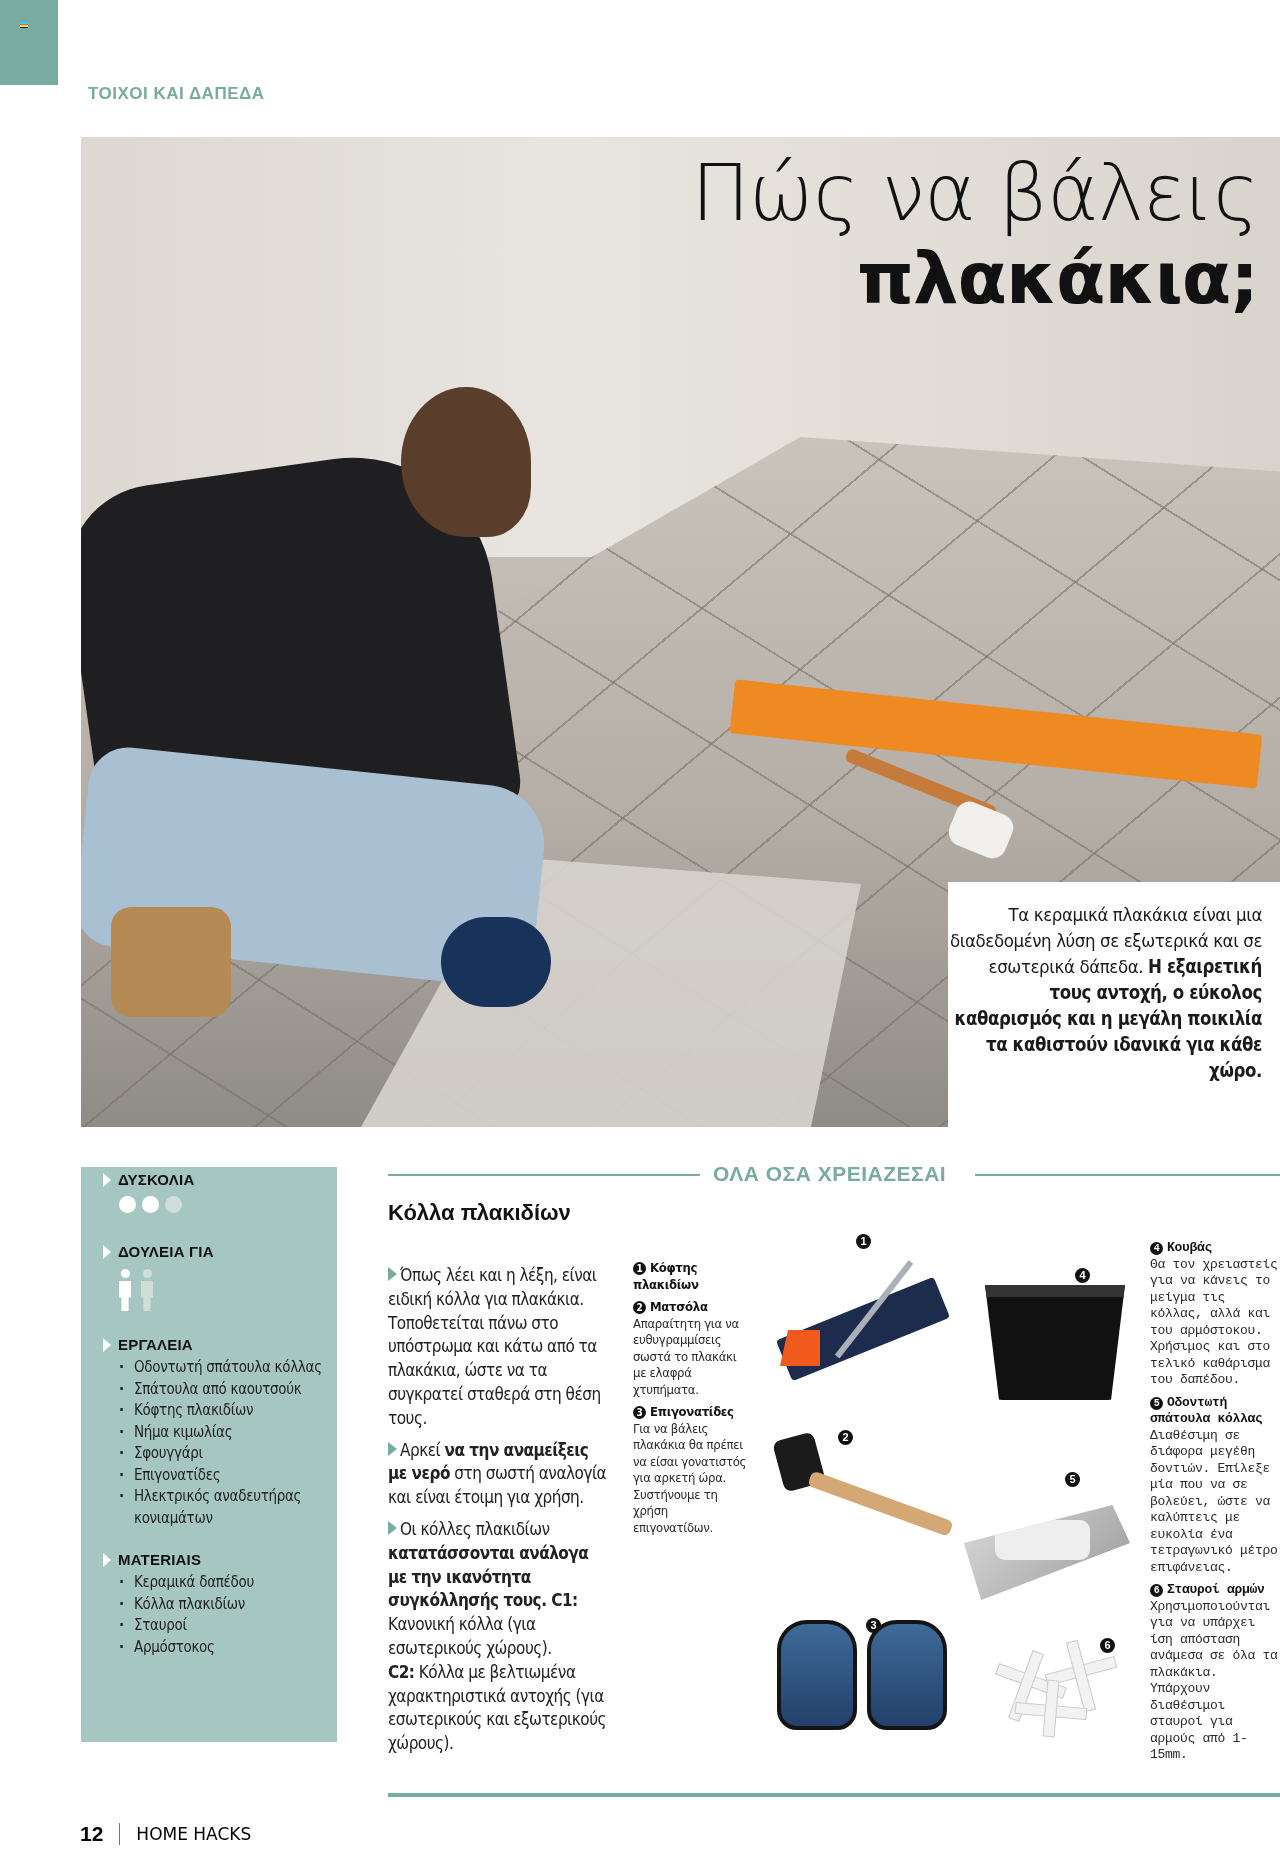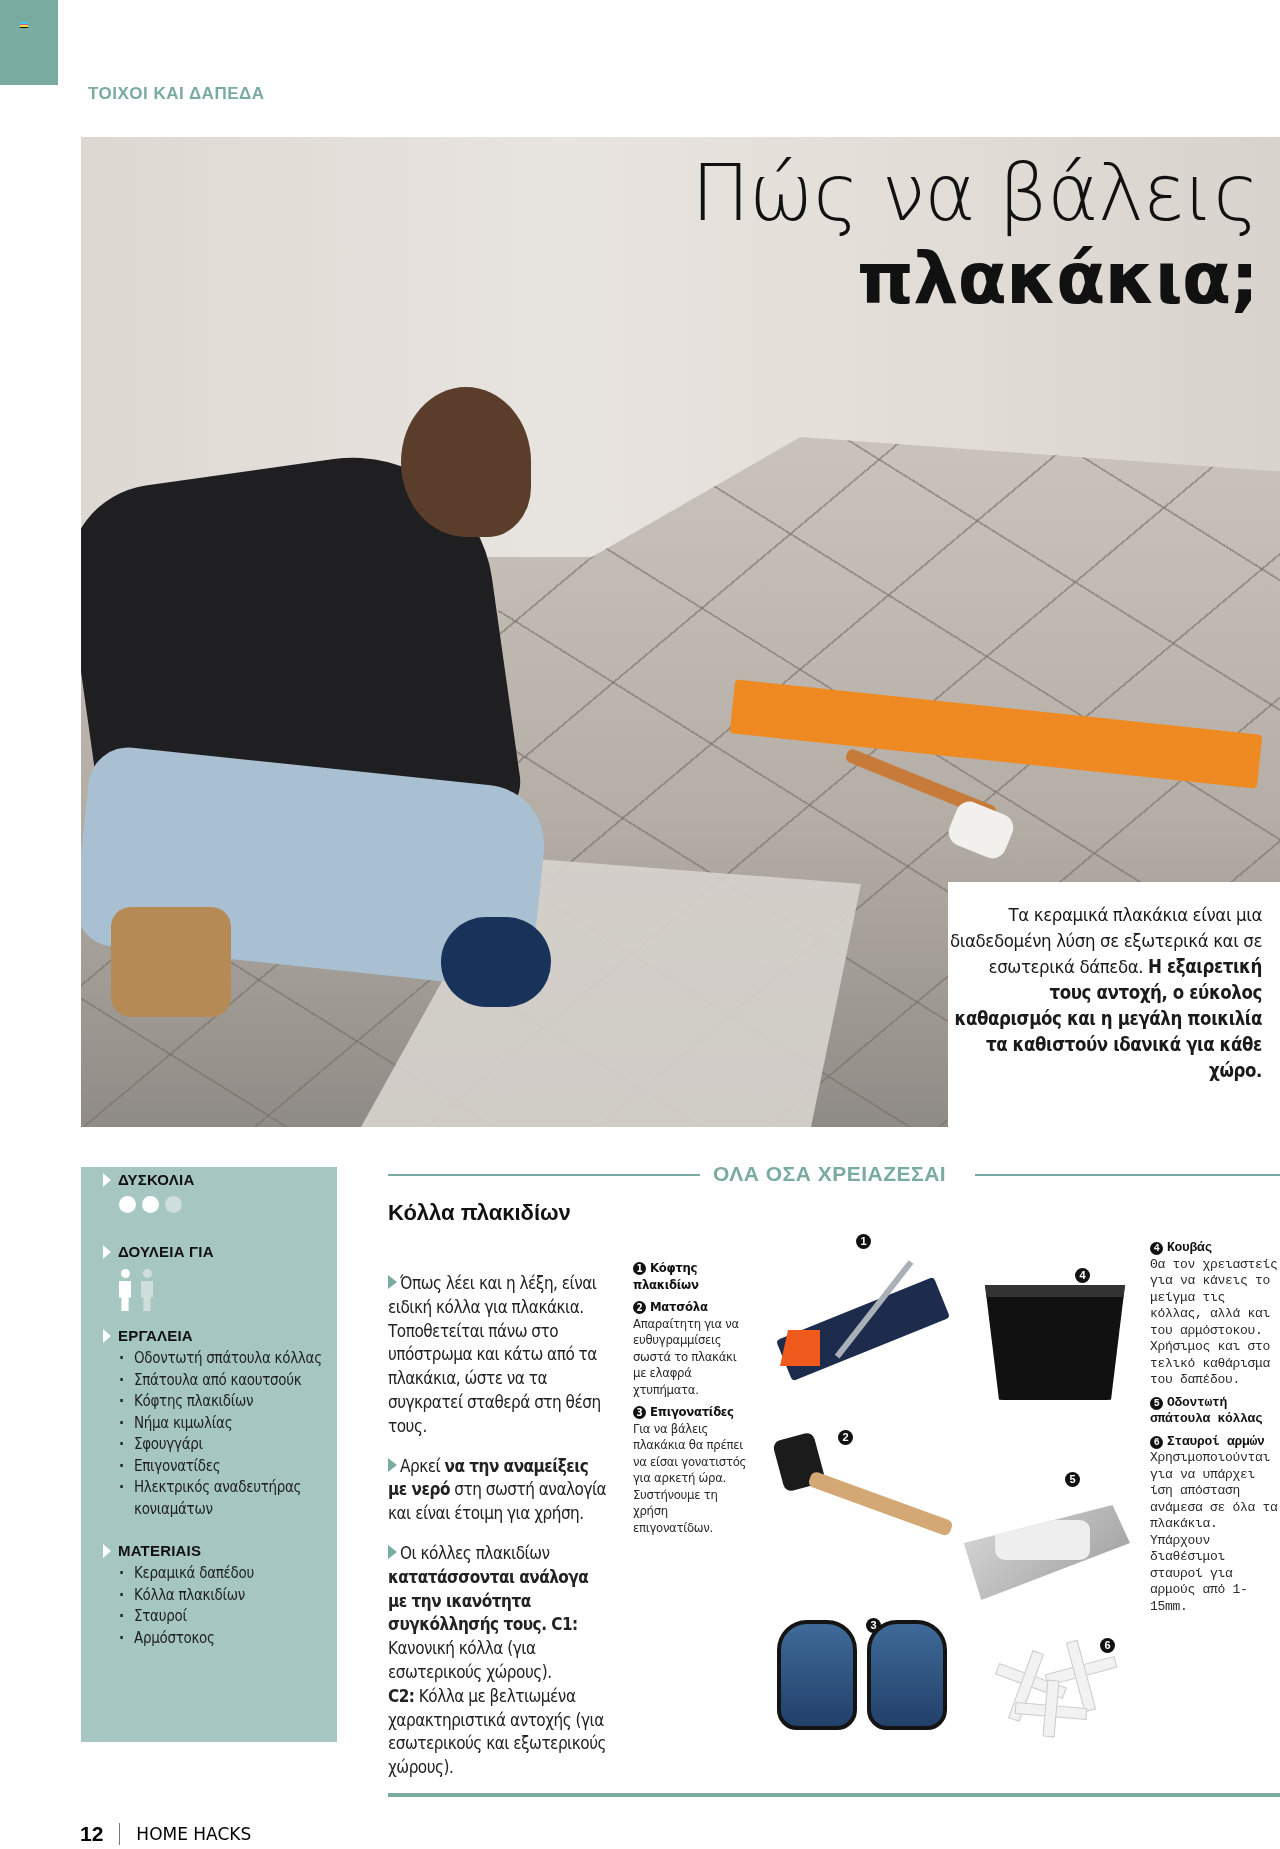--- a/index.html
+++ b/index.html
@@ -41,26 +41,26 @@
   .dots span { width:17px; height:17px; border-radius:50%; background:#fff; }
   .dots span.dim { background:#cfdeda; }
   .people { display:flex; gap:10px; margin:9px 0 0 16px; height:44px; }
   .person-icon { width:12px; position:relative; }
   .person-icon .h { width:9px; height:9px; border-radius:50%; background:#fff; margin:0 auto 3px; }
   .person-icon .b { width:12px; height:30px; background:#fff; clip-path:polygon(0 0,100% 0,100% 55%,80% 55%,80% 100%,20% 100%,20% 55%,0 55%); }
   .person-icon.dim .h, .person-icon.dim .b { background:#cfdeda; }
   .sb-list { list-style:none; margin:4px 0 0 0; padding:0 0 0 16px; font-family:"DejaVu Sans", sans-serif; font-size:15px; line-height:21.5px; color:#1e1e1e; font-stretch:condensed; letter-spacing:-0.3px; }
   .sb-list li { position:relative; padding-left:15px; }
   .sb-list li:before { content:"·"; position:absolute; left:0; font-weight:bold; }
-  .sec-gap1 { margin-top:30px; } .sec-gap2 { margin-top:14px; } .sec-gap3 { margin-top:22px; }
+  .sec-gap1 { margin-top:30px; } .sec-gap2 { margin-top:23px; } .sec-gap3 { margin-top:22px; }
   .needs-rule { position:absolute; top:1174px; height:2px; background:#79aba0; }
   .needs-title { position:absolute; left:713px; top:1162px; font-weight:bold; font-size:21px; color:#79aba0; letter-spacing:0.5px; }
   .kolla-title { position:absolute; left:388px; top:1200px; font-weight:bold; font-size:22px; color:#111; }
   .kolla-body { position:absolute; left:388px; top:1256px; width:222px; font-family:"DejaVu Sans", sans-serif; font-size:17px; line-height:23.8px; color:#222; font-stretch:condensed; letter-spacing:-0.5px; }
-  .kolla-body p { margin:16px 0 8px 0; }
+  .kolla-body p { margin:8px 0 8px 0; }
   .kolla-body .tri { display:inline-block; width:0; height:0; border-left:9px solid #79aba0; border-top:7px solid transparent; border-bottom:7px solid transparent; margin-right:3px; }
   .kolla-body b { font-weight:bold; }
   .tool-col { position:absolute; font-family:"DejaVu Sans", sans-serif; font-size:13px; line-height:16.5px; color:#2a2a2a; font-stretch:condensed; letter-spacing:-0.3px; }
   .tool-col .t { font-weight:bold; color:#111; }
   .tool-col .n { display:inline-block; width:13px; height:13px; border-radius:50%; background:#111; color:#fff; font-size:10px; text-align:center; line-height:13px; margin-right:4px; font-weight:bold; }
   .tool-col .item { margin-bottom:6px; }
   .num { position:absolute; width:15px; height:15px; border-radius:50%; background:#111; color:#fff; font-size:11px; line-height:15px; text-align:center; font-weight:bold; }
   .img-cutter { position:absolute; left:778px; top:1262px; width:185px; height:110px; }
   .img-cutter .base { position:absolute; left:0; top:45px; width:170px; height:44px; background:#1d2b4d; transform:rotate(-22deg); border-radius:4px; }
   .img-cutter .foot { position:absolute; left:2px; top:68px; width:40px; height:36px; background:#f05a1d; clip-path:polygon(20% 0,100% 0,100% 100%,0 100%); }
@@ -195,20 +195,21 @@
   </div>
 </div>
 
 <div class="tool-col" style="left:1150px;top:1240px;width:130px;font-family:Liberation Mono, monospace;">
   <div class="item">
     <span class="n">4</span><span class="t">Κουβάς</span><br>
     <span>Θα τον χρειαστείς για να κάνεις το μείγμα τις κόλλας, αλλά και του αρμόστοκου. Χρήσιμος και στο τελικό καθάρισμα του δαπέδου.</span>
   </div>
   <div class="item">
     <span class="n">5</span><span class="t">Οδοντωτή σπάτουλα κόλλας</span><br>
+    <span>Διαθέσιμη σε διάφορα μεγέθη δοντιών. Επίλεξε μία που να σε βολεύει, ώστε να καλύπτεις με ευκολία ένα τετραγωνικό μέτρο επιφάνειας.</span>
   </div>
   <div class="item">
     <span class="n">6</span><span class="t">Σταυροί αρμών</span><br>
     <span>Χρησιμοποιούνται για να υπάρχει ίση απόσταση ανάμεσα σε όλα τα πλακάκια. Υπάρχουν διαθέσιμοι σταυροί για αρμούς από 1-15mm.</span>
   </div>
 </div>
 
 <div class="num" style="left:856px;top:1234px;">1</div>
 <div class="img-cutter">
   <div class="base"></div>

